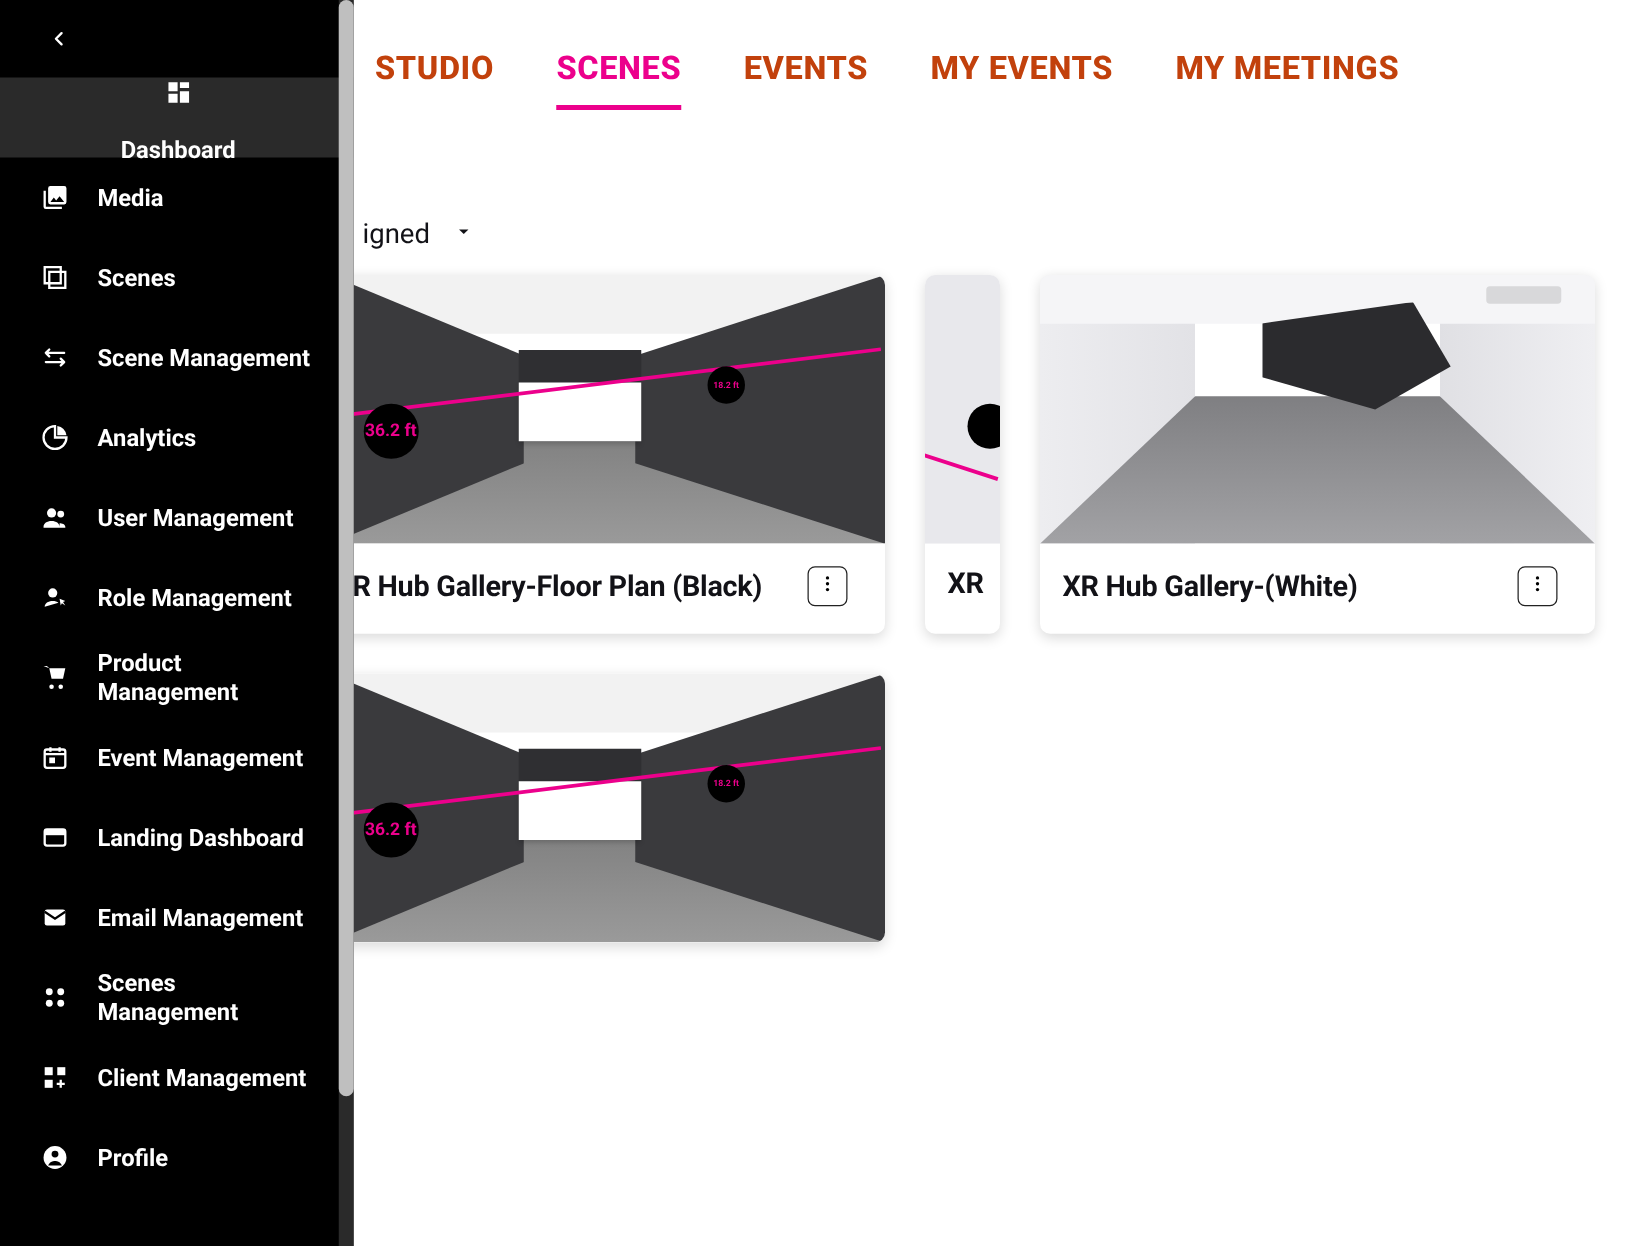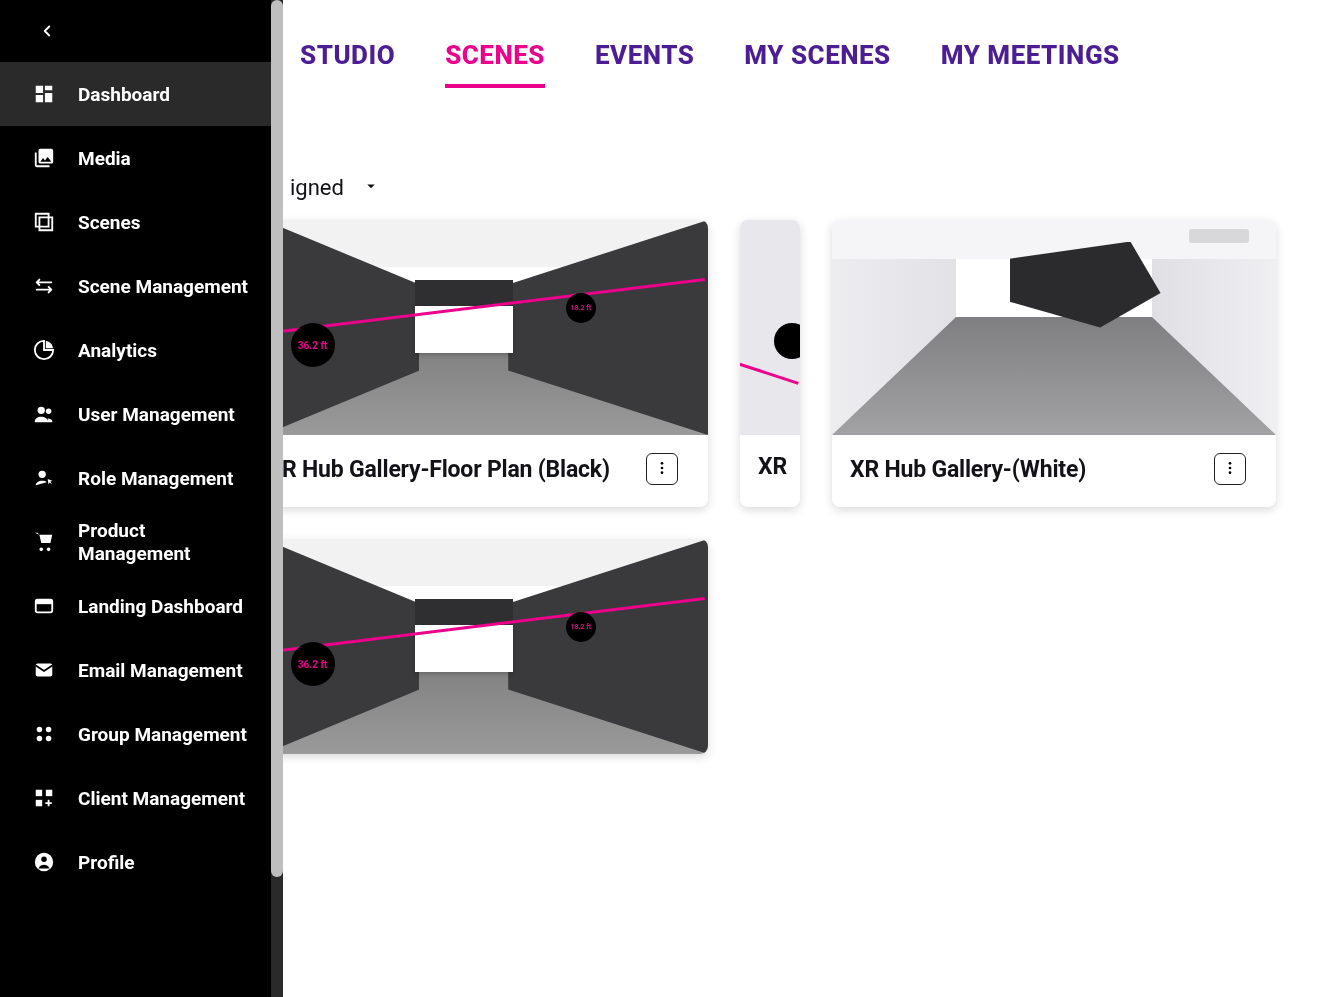--- a/index.html
+++ b/index.html
@@ -30,21 +30,21 @@
       padding: 40px 0 20px 300px;
       position: absolute;
       top: 0;
       left: 0;
       right: 0;
     }
     .tab {
       font-size: 26px;
       font-weight: 800;
       letter-spacing: 0.5px;
-      color: #4c1d95;
+      color: #c2410c;
       cursor: pointer;
       padding-bottom: 14px;
       position: relative;
       white-space: nowrap;
     }
     .tab.active {
       color: #ec008c;
     }
     .tab.active::after {
       content: "";
@@ -122,21 +122,21 @@
     .room {
       position: absolute; inset: 0;
     }
     .room-dark .ceiling { position:absolute; left:0; right:0; top:0; height:22%; background:#f2f2f2; }
     .room-dark .lwall { position:absolute; left:0; top:0; bottom:0; width:35%; background:#3a3a3d; clip-path: polygon(0 0, 100% 30%, 100% 70%, 0 100%); }
     .room-dark .rwall { position:absolute; right:0; top:0; bottom:0; width:45%; background:#3a3a3d; clip-path: polygon(0 30%, 100% 0, 100% 100%, 0 70%); }
     .room-dark .back  { position:absolute; left:34%; right:44%; top:28%; bottom:38%; background:#2f2f32; }
     .room-dark .floor { position:absolute; left:0; right:0; bottom:0; height:45%; background:linear-gradient(#7e7e7e,#9a9a9a); clip-path: polygon(35% 0, 56% 0, 100% 100%, 0 100%); }
     .room-dark .whitebox { position:absolute; left:34%; top:40%; width:22%; height:22%; background:#fff; box-shadow:0 2px 4px rgba(0,0,0,.2);}
     .room-dark .pink-line { position:absolute; left:0; right:0; top:52%; height:3px; background:#ec008c; transform: rotate(-7deg); transform-origin:left center; }
-    .room-dark .badge1 { position:absolute; left:6%; top:48%; width:44px; height:44px; border-radius:50%; background:#000; color:#ec008c; font-size:10px; font-weight:700; display:flex; align-items:center; justify-content:center; }
+    .room-dark .badge1 { position:absolute; left:6%; top:48%; width:44px; height:44px; border-radius:50%; background:#000; color:#ec008c; font-size:14px; font-weight:700; display:flex; align-items:center; justify-content:center; }
     .room-dark .badge2 { position:absolute; left:68%; top:34%; width:30px; height:30px; border-radius:50%; background:#000; color:#ec008c; font-size:7px; font-weight:700; display:flex; align-items:center; justify-content:center; }
 
     .room-white .lwall { position:absolute; left:0; top:0; bottom:0; width:28%; background:linear-gradient(90deg,#ededf0,#e2e2e6); }
     .room-white .rwall { position:absolute; right:0; top:0; bottom:0; width:28%; background:linear-gradient(270deg,#efeff2,#e0e0e4); }
     .room-white .ceiling { position:absolute; left:0; right:0; top:0; height:18%; background:#f5f5f7; }
     .room-white .darkfar { position:absolute; left:40%; top:10%; width:34%; height:40%; background:#2b2b2e; clip-path: polygon(0 20%, 80% 0, 100% 60%, 60% 100%, 0 70%);}
     .room-white .floor { position:absolute; left:0; right:0; bottom:0; height:55%; background:linear-gradient(#7f7f82,#a2a2a5); clip-path: polygon(28% 0, 72% 0, 100% 100%, 0 100%); }
     .room-white .light { position:absolute; right:6%; top:4%; width:60px; height:14px; background:#d8d8da; border-radius:3px;}
 
     .room-partial .bg { position:absolute; inset:0; background:#e8e8ec; }
@@ -174,38 +174,39 @@
       align-items: center;
       gap: 22px;
       height: 64px;
       padding: 0 30px 0 32px;
       font-size: 19px;
       font-weight: 700;
       cursor: pointer;
     }
     .side-item.active {
       background: #2a2a2a;
+      flex-direction: column;
     }
     .side-icon {
       width: 24px; height: 24px;
       flex: 0 0 24px;
       display: flex; align-items: center; justify-content: center;
     }
     .side-icon svg { width: 22px; height: 22px; fill: #fff; }
   </style>
 </head>
 <body>
 
 <div class="main">
 
   <div class="tabs">
     <div class="tab">STUDIO</div>
     <div class="tab active">SCENES</div>
     <div class="tab">EVENTS</div>
-    <div class="tab">MY SCENES</div>
+    <div class="tab">MY EVENTS</div>
     <div class="tab">MY MEETINGS</div>
   </div>
 
   <div class="filter-row">
     <span>igned</span>
     <span class="chev">
       <svg width="18" height="18" viewBox="0 0 24 24">
           <path d="M7 10l5 5 5-5z" fill="#121217"></path>
         </svg>
     </span>
@@ -378,20 +379,30 @@
 
   <div class="side-item">
     <span class="side-icon">
       <svg viewBox="0 0 24 24">
           <path d="M7 4h14l-2 9H9L7 4zM7 4 5 2H2m5 18a2 2 0 1 0 4 0 2 2 0 0 0-4 0zm8 0a2 2 0 1 0 4 0 2 2 0 0 0-4 0z" fill="#fff"></path>
         </svg>
     </span>
     <span>Product Management</span>
   </div>
 
+  <div class="side-item">
+    <span class="side-icon">
+      <svg viewBox="0 0 24 24">
+          <rect x="3" y="5" width="18" height="16" rx="2" fill="none" stroke="#fff" stroke-width="2"></rect>
+          <path d="M3 9h18M8 3v4m8-4v4" stroke="#fff" stroke-width="2"></path>
+          <rect x="7" y="12" width="5" height="5" fill="#fff"></rect>
+        </svg>
+    </span>
+    <span>Event Management</span>
+  </div>
 
   <div class="side-item">
     <span class="side-icon">
       <svg viewBox="0 0 24 24">
           <rect x="3" y="5" width="18" height="14" rx="2" fill="none" stroke="#fff" stroke-width="2"></rect>
           <rect x="3" y="5" width="18" height="5" fill="#fff"></rect>
         </svg>
     </span>
     <span>Landing Dashboard</span>
   </div>
@@ -408,21 +419,21 @@
 
   <div class="side-item">
     <span class="side-icon">
       <svg viewBox="0 0 24 24">
           <circle cx="7" cy="7" r="3"></circle>
           <circle cx="17" cy="7" r="3"></circle>
           <circle cx="7" cy="17" r="3"></circle>
           <circle cx="17" cy="17" r="3"></circle>
         </svg>
     </span>
-    <span>Group Management</span>
+    <span>Scenes Management</span>
   </div>
 
   <div class="side-item">
     <span class="side-icon">
       <svg viewBox="0 0 24 24">
           <rect x="3" y="3" width="7" height="7"></rect>
           <rect x="14" y="3" width="7" height="7"></rect>
           <rect x="3" y="14" width="7" height="7"></rect>
           <path d="M17 14v7m-3.5-3.5h7" stroke="#fff" stroke-width="2"></path>
         </svg>

